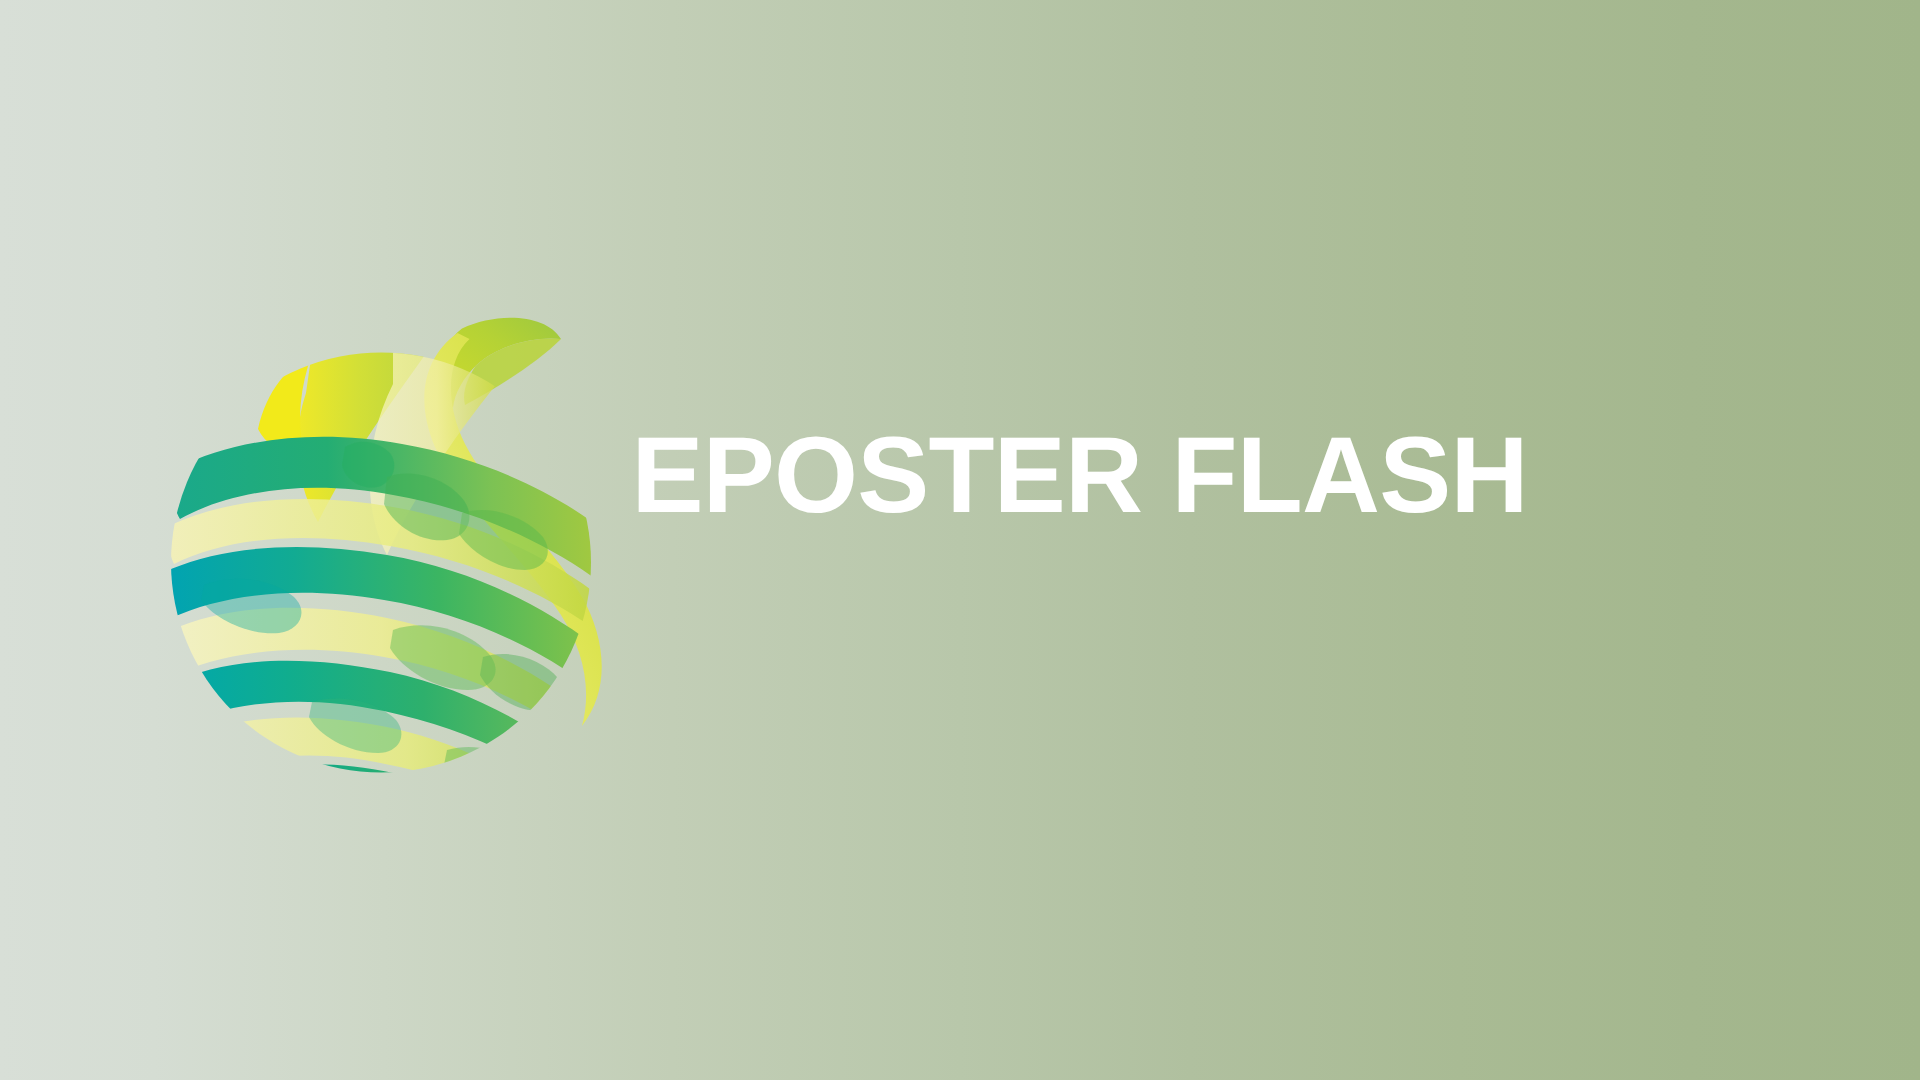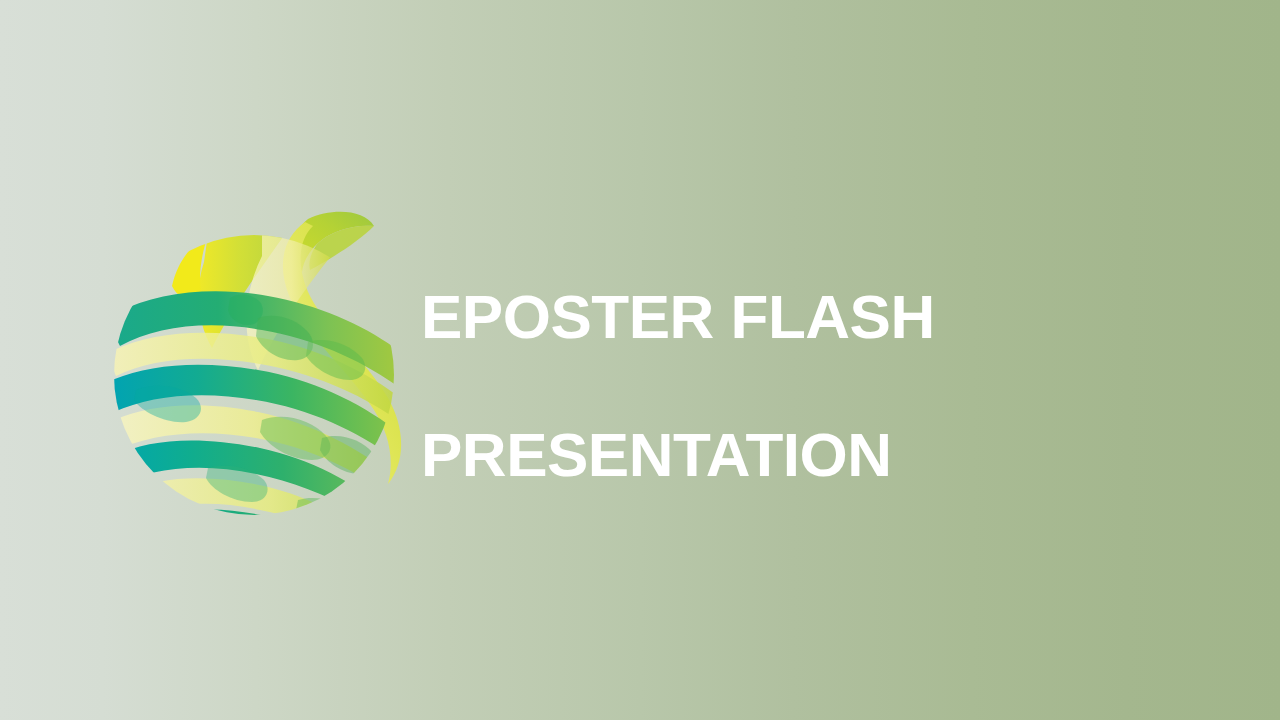--- a/index.html
+++ b/index.html
@@ -44,21 +44,21 @@
 
   
   #headline {
     position: absolute;
     left: 421px;
     top: 248px;
     width: 800px;
     color: #ffffff;
     font-family: "Liberation Sans", sans-serif;
     font-weight: bold;
-    font-size: 62px;
+    font-size: 72px;
     line-height: 138px;
     letter-spacing: -0.5px;
     white-space: nowrap;
   }
   #headline .line { display: block; }
 </style>
 </head>
 <body>
 
 <div id="slide">
@@ -203,16 +203,15 @@
                    C 208 334 192 322 184 310 Z" fill="#54b84f" opacity="0.5"></path>
           <path d="M120 330 C 138 324 160 330 170 342 C 178 352 170 362 156 362
                    C 138 362 124 350 118 340 Z" fill="#39b263" opacity="0.4"></path>
         </g>
       </g>
     </svg>
   </div>
 
   <div id="headline">
     <span class="line">EPOSTER FLASH</span>
-    <span class="line">PRESENTATION</span>
   </div>
 
 </div>
 
 </body></html>

